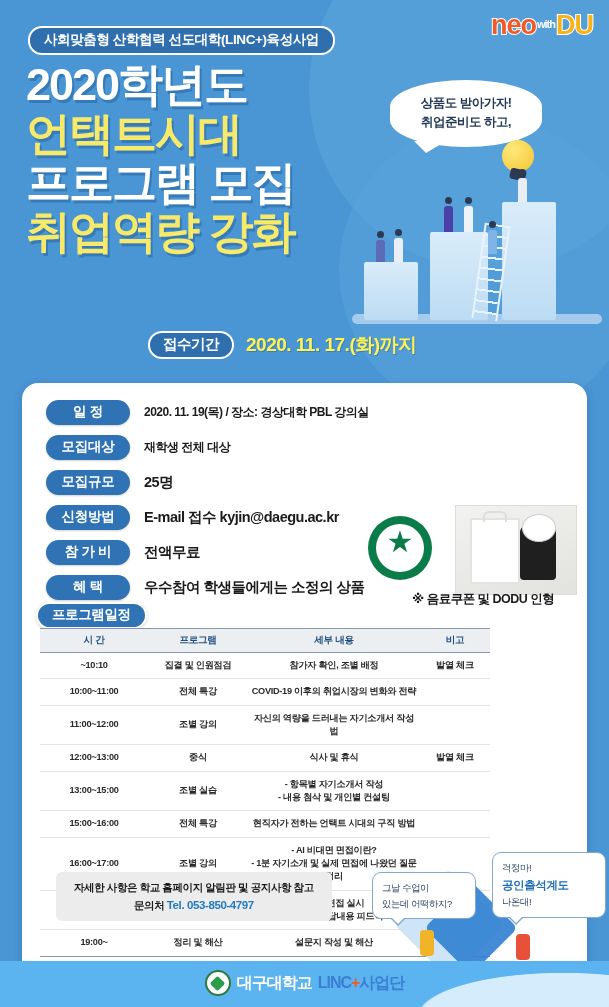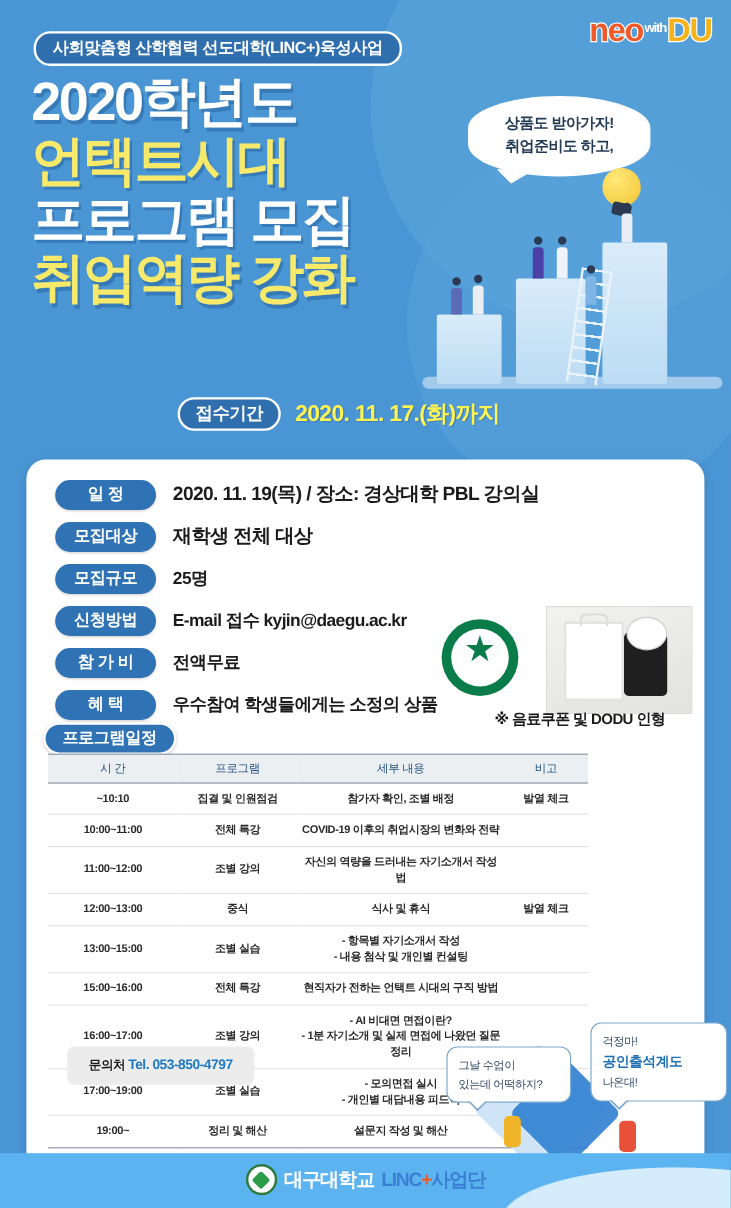--- a/index.html
+++ b/index.html
@@ -72,21 +72,21 @@
   .card{position:absolute;left:22px;top:383px;width:565px;height:748px;background:#fff;
     border-radius:16px;box-shadow:0 3px 8px rgba(20,60,100,.22);}
 
   .info{position:absolute;left:24px;top:12px;width:400px;}
   .info-row{display:flex;align-items:center;height:35px;}
   .label{flex:0 0 84px;background:#2f73b4;color:#fff;border-radius:13px;
     font-size:13.5px;font-weight:bold;text-align:center;padding:3px 0 4px;
     letter-spacing:-.3px;box-shadow:0 1px 2px rgba(0,0,0,.18);}
   .value{margin-left:14px;font-size:14.5px;color:#1b1b1b;font-weight:bold;letter-spacing:-.5px;
     white-space:nowrap;}
-  .value.big{font-size:16px;}
+  .value.big{font-size:12px;}
 
   
   .sbux{position:absolute;left:368px;top:516px;width:64px;height:64px;border-radius:50%;
     background:#0a7c4a;}
   .sbux:before{content:"";position:absolute;left:8px;top:8px;width:48px;height:48px;
     border-radius:50%;background:#fff;}
   .sbux:after{content:"★";position:absolute;left:0;right:0;top:11px;text-align:center;
     font-size:30px;color:#0a7c4a;line-height:1;}
   .giftphoto{position:absolute;left:455px;top:505px;width:120px;height:88px;
     background:linear-gradient(160deg,#f2f2f0,#e2e2df);border:1px solid #dcdcd8;}
@@ -100,21 +100,21 @@
     border:1px solid #cfcfcf;border-radius:50%;}
   .note{position:absolute;left:412px;top:591px;font-size:12.5px;font-weight:bold;color:#1b1b1b;
     letter-spacing:-.5px;white-space:nowrap;}
 
   
   .sched-chip{position:absolute;left:36px;top:602px;background:#2f73b4;color:#fff;
     border:2px solid #fff;border-radius:14px;padding:2px 14px 3px;font-size:13.5px;
     font-weight:bold;letter-spacing:-.4px;box-shadow:0 1px 3px rgba(0,0,0,.2);}
   table.sched{position:absolute;left:40px;top:628px;width:450px;border-collapse:collapse;
     font-size:9.2px;letter-spacing:-.3px;}
-  table.sched th{background:#eceff1;color:#1f4f80;font-weight:normal;padding:5px 0;
+  table.sched th{background:#eceff1;color:#1f4f80;font-weight:bold;padding:5px 0;
     border-top:1.5px solid #8a9aa8;border-bottom:1.5px solid #8a9aa8;font-size:9.6px;}
   table.sched td{padding:6px 2px;text-align:center;border-bottom:1px solid #e4e4e4;
     color:#2a2a2a;font-weight:bold;vertical-align:middle;line-height:1.45;}
   table.sched tr:last-child td{border-bottom:1.5px solid #8a9aa8;}
   .c-time{width:108px;} .c-prog{width:100px;} .c-det{width:172px;} .c-note{width:70px;}
 
   
   .contact{position:absolute;left:56px;top:872px;background:#ececec;border-radius:6px;
     padding:7px 18px;text-align:center;font-size:10.5px;font-weight:bold;color:#1b1b1b;
     line-height:1.6;letter-spacing:-.4px;}
@@ -313,20 +313,21 @@
         <tr>
           <td>19:00~</td>
           <td>정리 및 해산</td>
           <td>설문지 작성 및 해산</td>
           <td></td>
         </tr>
       </tbody>
   </table>
 
   <div class="contact">
+    <div>자세한 사항은 학교 홈페이지 알림판 및 공지사항 참고</div>
     <div>
       <span>문의처</span>
       <span class="tel">Tel. 053-850-4797</span>
     </div>
   </div>
 
   <div class="puzzle2"></div>
   <div class="puzzle"></div>
   <div class="p-man" style="left:420px;top:930px;background:#f0b428;"></div>
   <div class="p-man" style="left:516px;top:934px;background:#e8503a;"></div>

